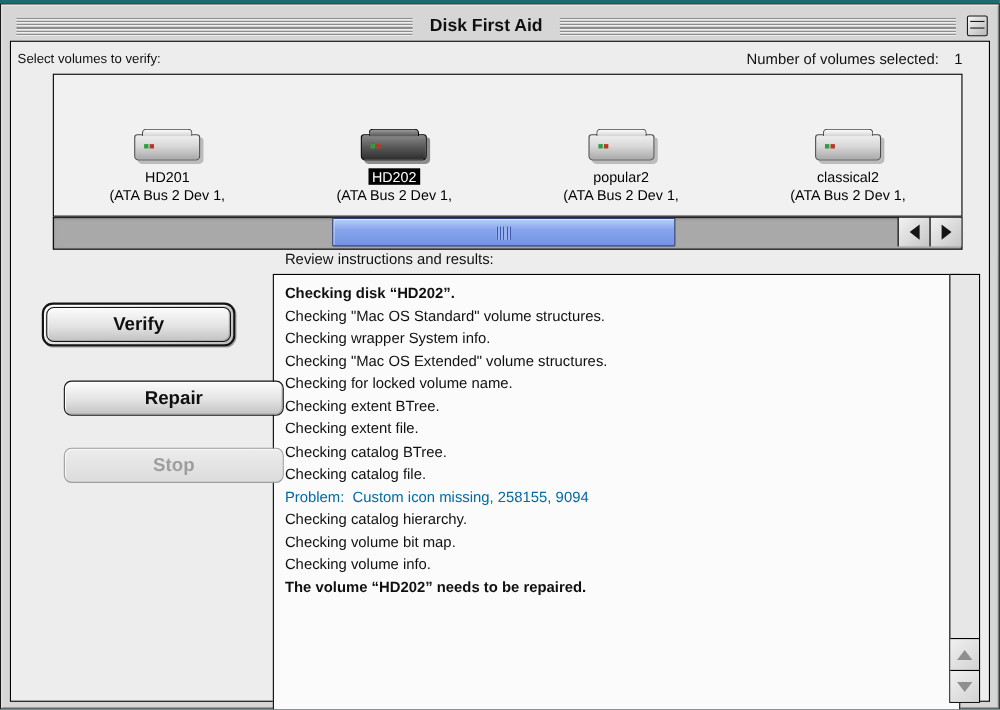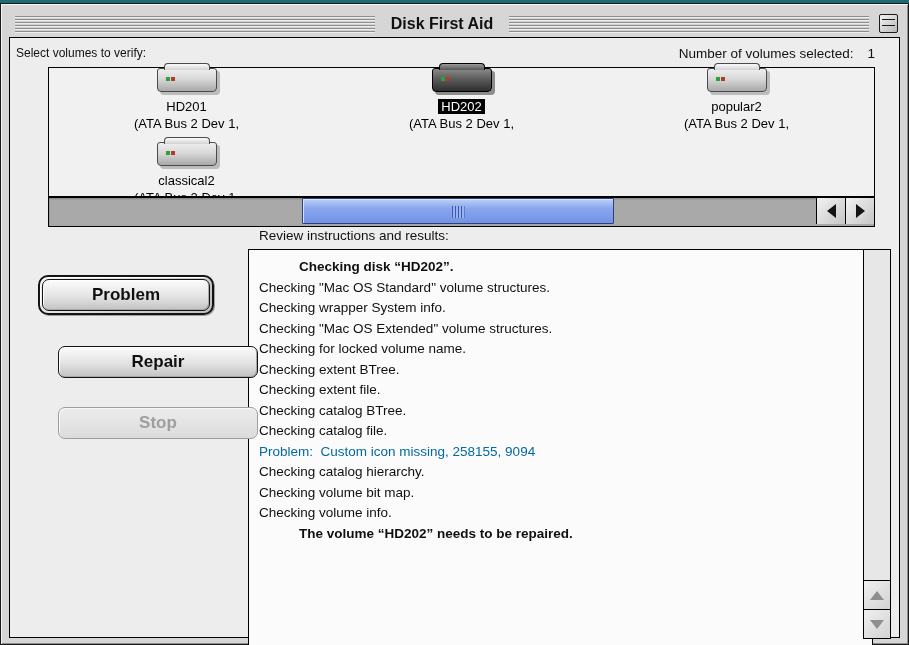--- a/index.html
+++ b/index.html
@@ -48,21 +48,21 @@
   .hdr-label{
     position:absolute;top:8px;font-size:12px;color:#111;white-space:nowrap;text-align:right;
   }
   #select-label{left:6px;}
   .count-wrap{position:absolute;top:8px;right:24px;font-size:13.5px;color:#111;white-space:nowrap;padding-left:11px;}
   .count-wrap .val{margin-left:14px;}
   
   .volume-box{
     position:absolute;left:38px;top:29px;width:825px;height:128px;
     background:#f1f1f1;border:1px solid #000;
-    display:grid;grid-template-columns:repeat(3,1fr);align-items:end;
+    display:grid;grid-template-columns:repeat(4,1fr);align-items:end;
   }
   .vol{display:flex;flex-direction:column;align-items:center;padding-bottom:10px;cursor:default;}
   .disk{
     position:relative;width:58px;height:22px;margin-bottom:7px;
     background:linear-gradient(to bottom,#efefef 0%,#d8d8d8 45%,#a9a9a9 100%);
     border:1px solid #4a4a4a;border-radius:3px 3px 4px 4px;
     box-shadow:3px 3px 0 rgba(90,90,90,0.35);
   }
   .disk::before{ 
     content:"";position:absolute;left:6px;right:6px;top:-6px;height:6px;
@@ -109,21 +109,21 @@
   .tri-up{border-left:7px solid transparent;border-right:7px solid transparent;border-bottom:9px solid #8f8f8f;}
   .tri-down{border-left:7px solid transparent;border-right:7px solid transparent;border-top:9px solid #8f8f8f;}
   
   #review-label{position:absolute;left:249px;top:190px;font-size:13.5px;color:#111;white-space:nowrap;}
   .results-box{
     position:absolute;left:238px;top:211px;width:613px;height:388px;
     background:#fbfbfb;border:1px solid #000;
     padding:7px 0 0 10px;box-sizing:content-box;overflow:hidden;
   }
   .rline{font-size:13.5px;line-height:20.5px;color:#101010;white-space:pre;}
-  .rline.bold{font-weight:bold;margin-left:40px;}
+  .rline.bold{font-weight:bold;}
   .rline.problem{color:#0369a1;}
   
   .vscroll{
     position:absolute;left:853px;top:211px;width:28px;height:390px;
     border:1px solid #000;background:#e7e7e7;box-sizing:border-box;
   }
   .varrows{position:absolute;left:0;right:0;bottom:0;}
   .vbtn{
     height:28px;border-top:1px solid #000;
     background:linear-gradient(135deg,#f0f0f0,#d2d2d2);
@@ -264,21 +264,21 @@
             <div class="tri tri-up"></div>
           </div>
         <div class="vbtn">
             <div class="tri tri-down"></div>
           </div>
       </div>
     </div>
 
     <div class="btn-col">
       <div class="default-ring">
-        <button class="mac-btn">Problem</button>
+        <button class="mac-btn">Verify</button>
       </div>
       <div id="repair-wrap">
         <button class="mac-btn standalone">Repair</button>
       </div>
       <div id="stop-wrap">
         <button class="mac-btn standalone disabled">Stop</button>
       </div>
     </div>
 
   </div>

